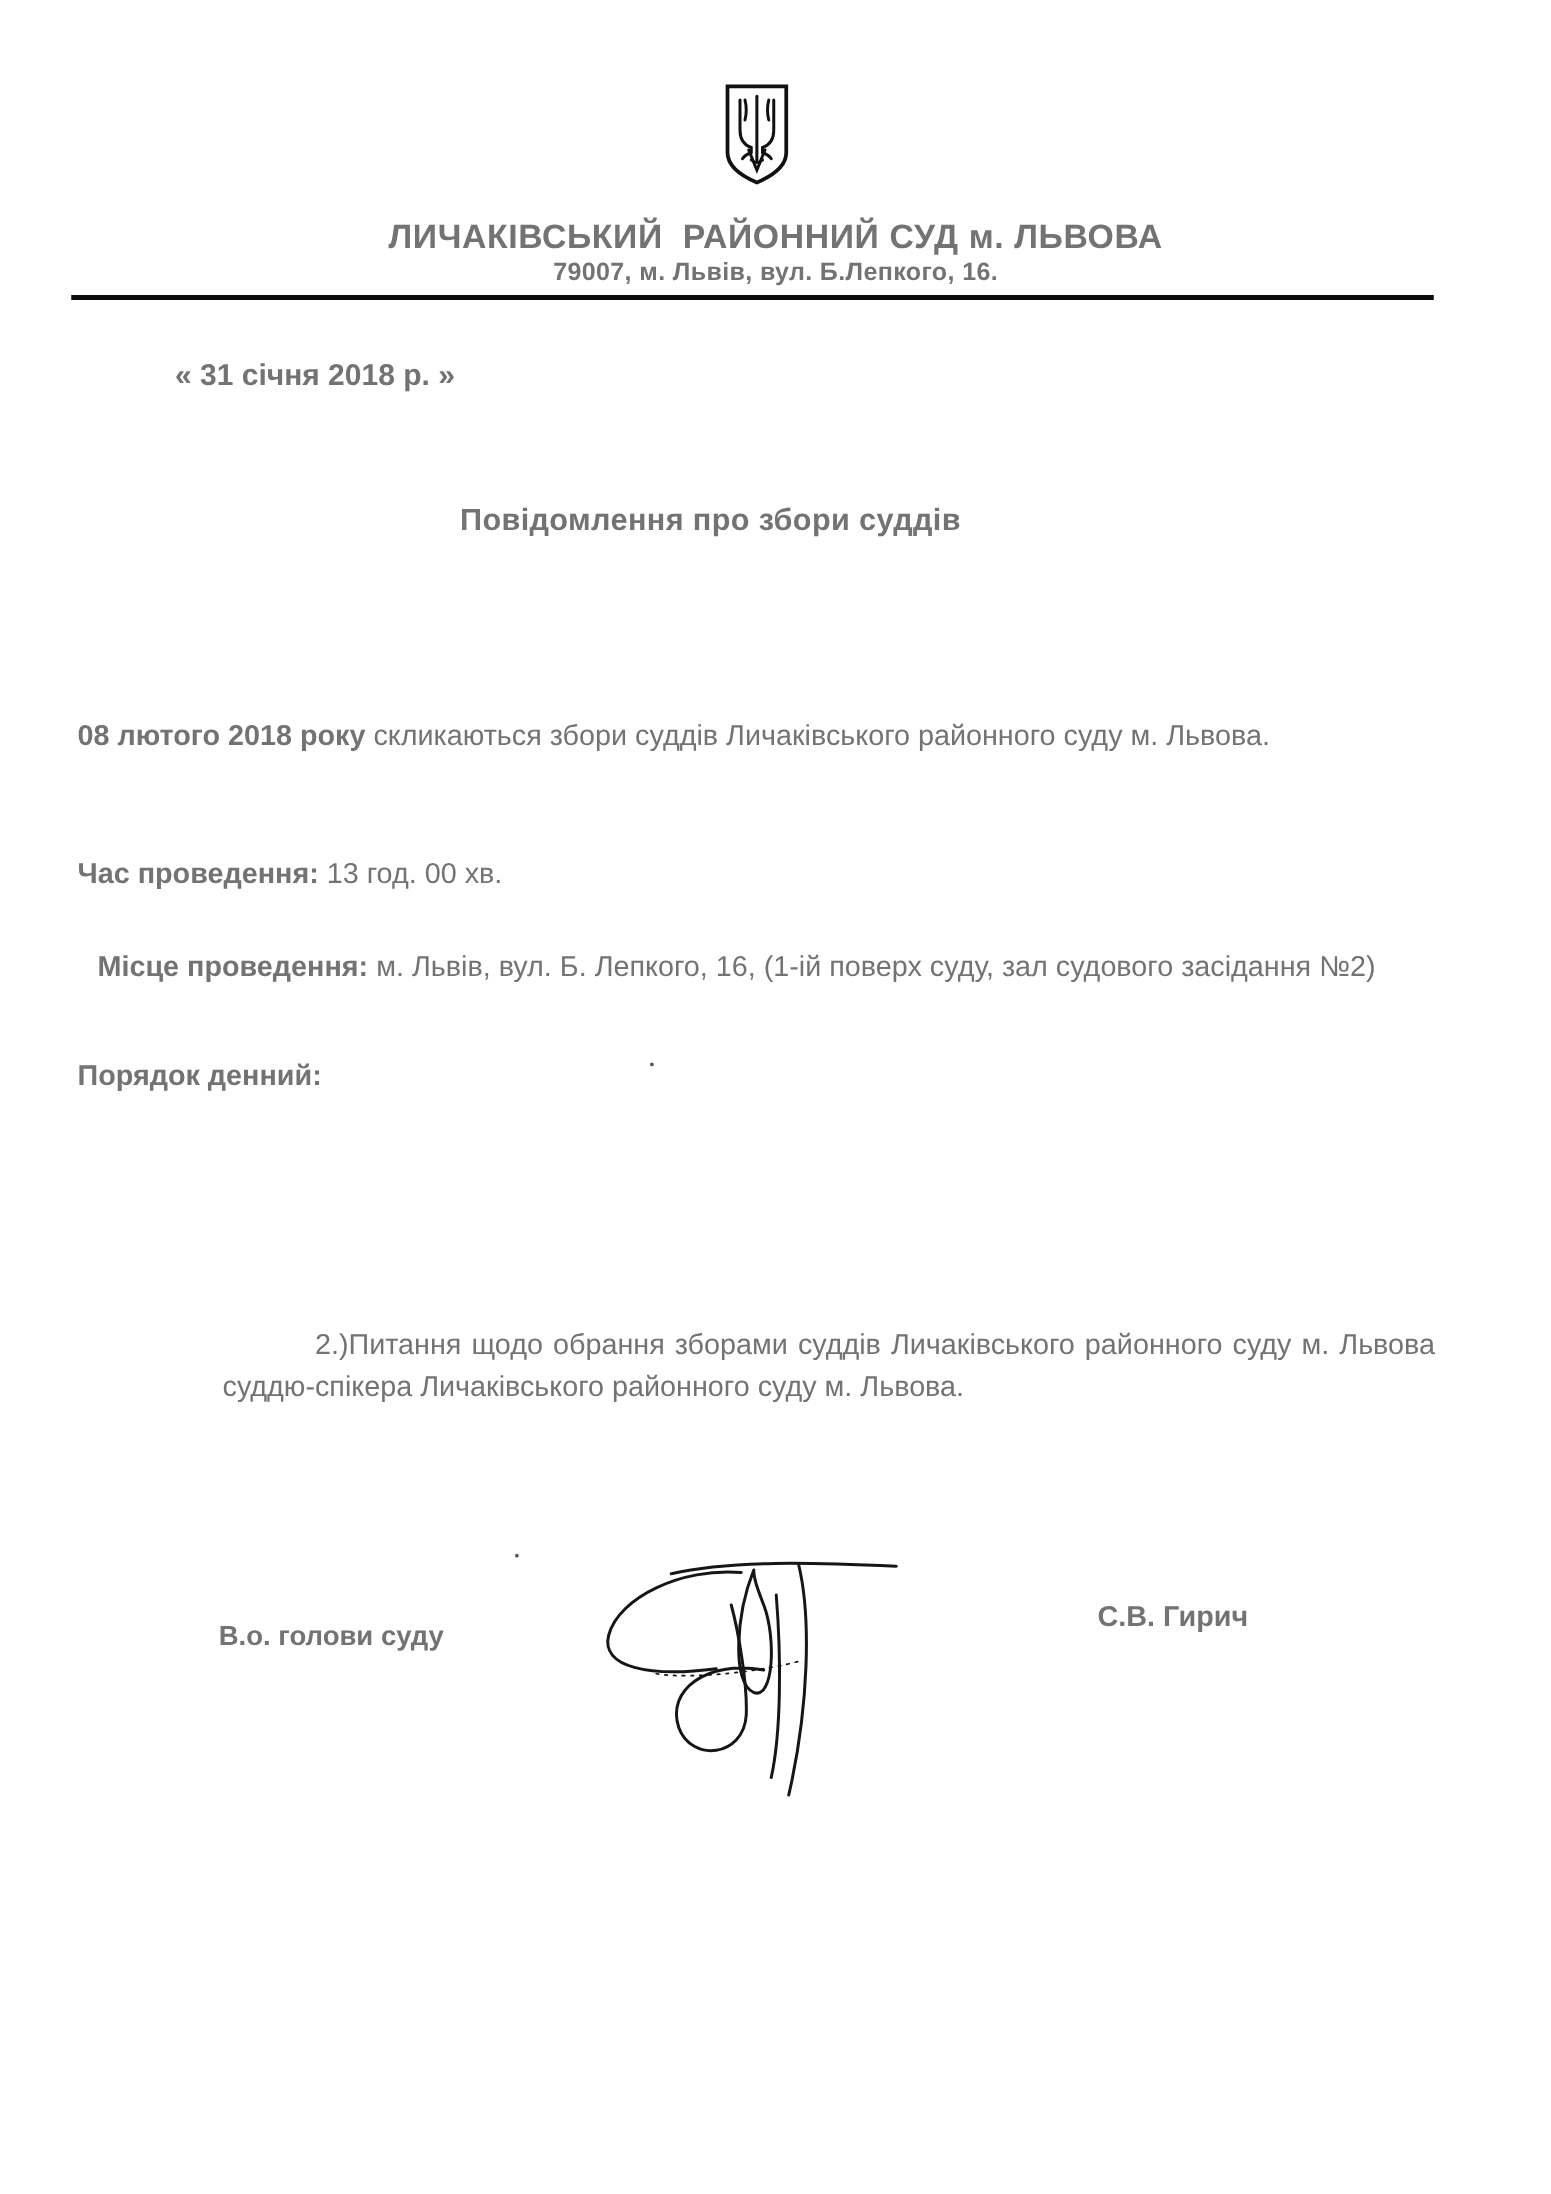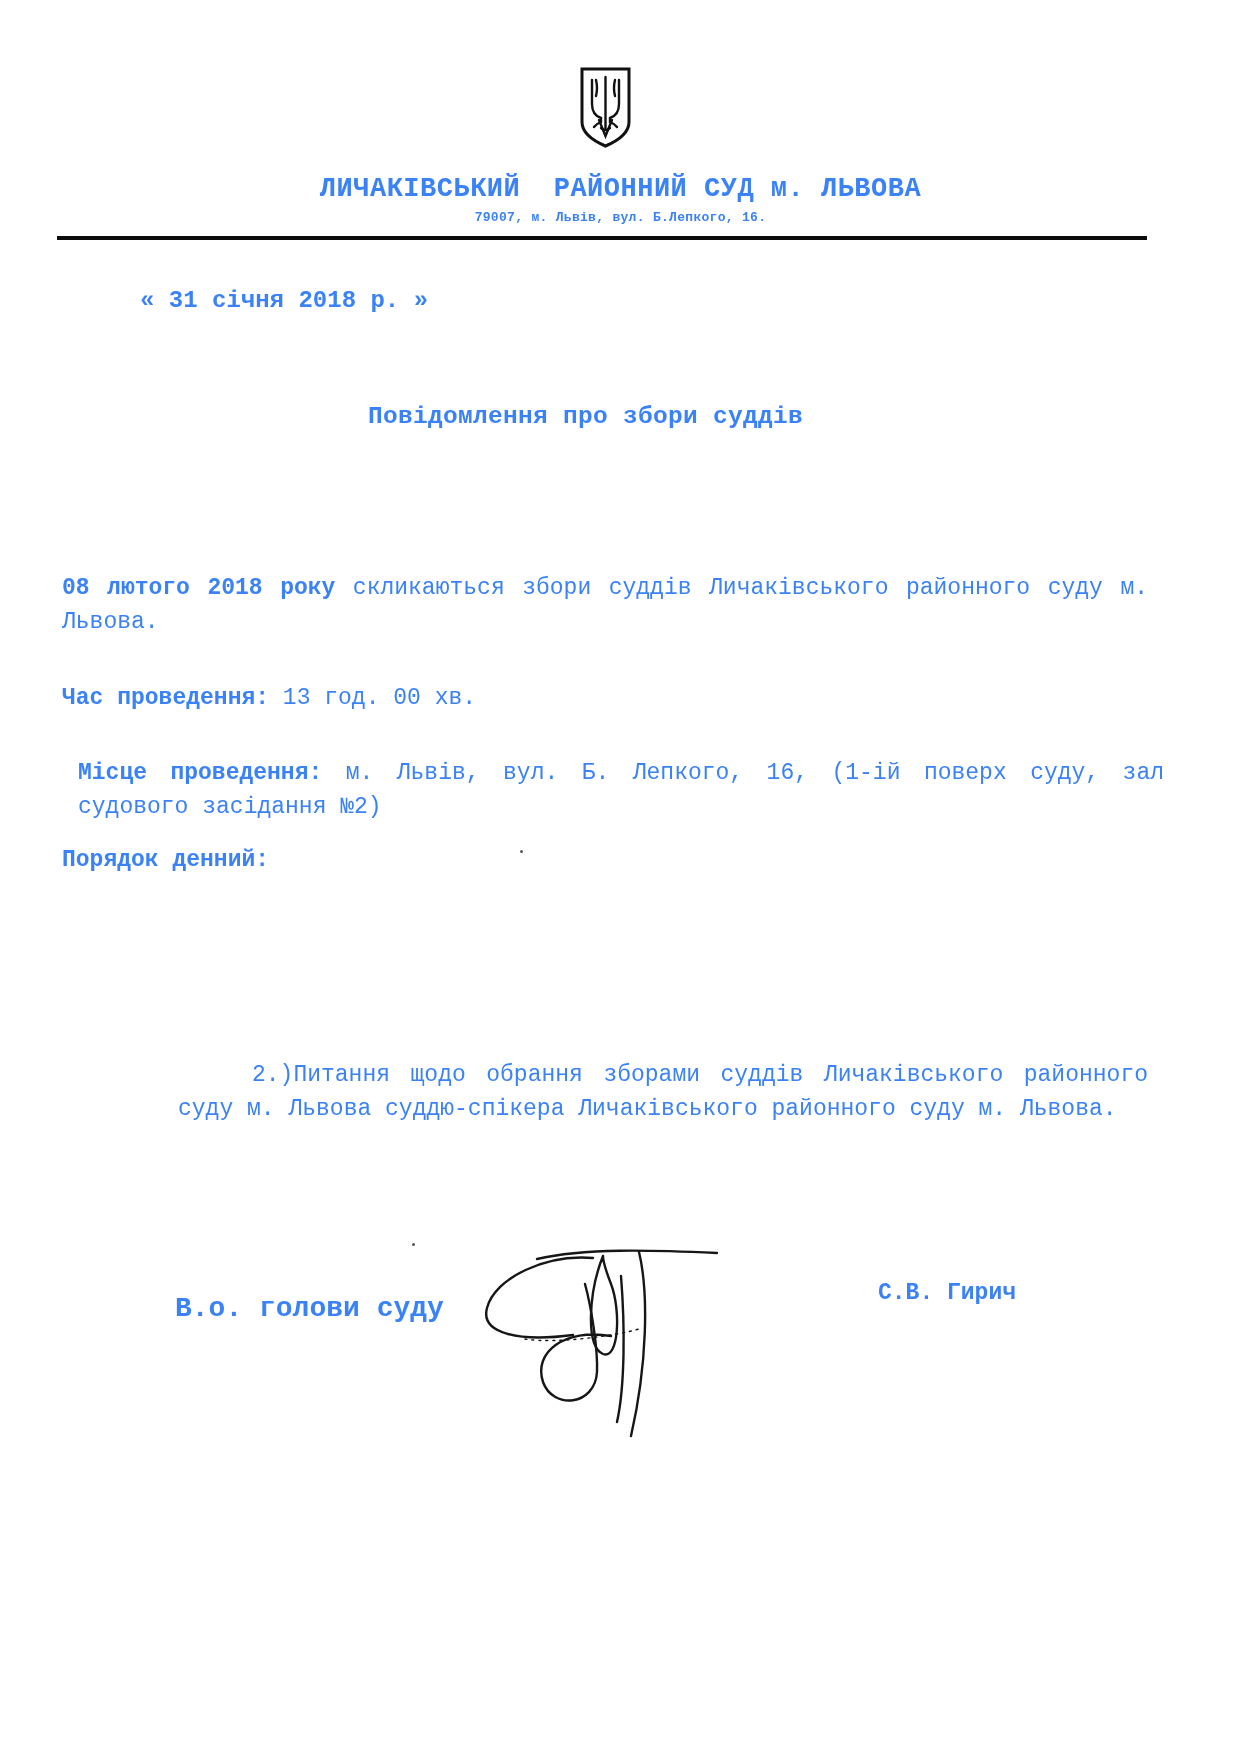--- a/index.html
+++ b/index.html
@@ -1,36 +1,36 @@
 <!DOCTYPE html>
 <html lang="uk"><head>
 <meta charset="utf-8">
 <style>
   html,body{margin:0;padding:0;background:#e8e8e8;}
   .page{
     position:relative;
     width:1241px;height:1755px;
     margin:0 auto;
     background:#ffffff;
-    font-family:Liberation Mono, monospace;
-    color:#3b82f6;
+    font-family:Liberation Sans, sans-serif;
+    color:#737373;
     overflow:hidden;
   }
   .abs{position:absolute;}
 
   
   .emblem{left:577px;top:66px;width:57px;height:84px;}
   .court-name{
     left:0;top:174px;width:1241px;
     text-align:center;font-weight:bold;font-size:27px;line-height:30px;
     white-space:pre;letter-spacing:.5px;
   }
   .court-address{
     left:0;top:206px;width:1241px;
-    text-align:center;font-weight:bold;font-size:13px;line-height:24px;
+    text-align:center;font-weight:bold;font-size:20px;line-height:24px;
     letter-spacing:.3px;
   }
   .header-rule{left:57px;top:236px;width:1090px;height:4px;background:#0c0c0c;}
   .doc-date{left:140px;top:254px;font-weight:bold;font-size:24px;line-height:30px;margin-top:32px;}
 
   
   .doc-title{left:368px;top:401px;font-weight:bold;font-size:24.5px;line-height:32px;letter-spacing:.3px;}
 
   
   .body-par{
@@ -40,21 +40,21 @@
   .p-announce{left:62px;top:548px;width:1086px;}
   .p-time{left:62px;top:658px;width:1086px;text-align:left;}
   .p-place{left:62px;top:733px;width:1086px;margin-left:16px;}
   .p-agenda-head{left:62px;top:843px;font-weight:bold;font-size:23px;line-height:34px;}
   .agenda-item{width:970px;text-indent:74px;}
   .item-1{left:178px;top:930px;}
   .item-2{left:178px;top:1035px;}
   .bold{font-weight:bold;}
 
   
-  .signer-title{left:175px;top:1293px;font-weight:bold;font-size:28px;line-height:32px;}
+  .signer-title{left:175px;top:1293px;font-weight:bold;font-size:22px;line-height:32px;}
   .signer-name{left:878px;top:1277px;font-weight:bold;font-size:23px;line-height:32px;}
   .signature{left:425px;top:1236px;width:300px;height:205px;}
 
   
   .dot{width:3px;height:3px;background:#555;border-radius:50%;}
   .dot-a{left:520px;top:850px;}
   .dot-b{left:412px;top:1243px;}
 </style>
 </head>
 <body>

